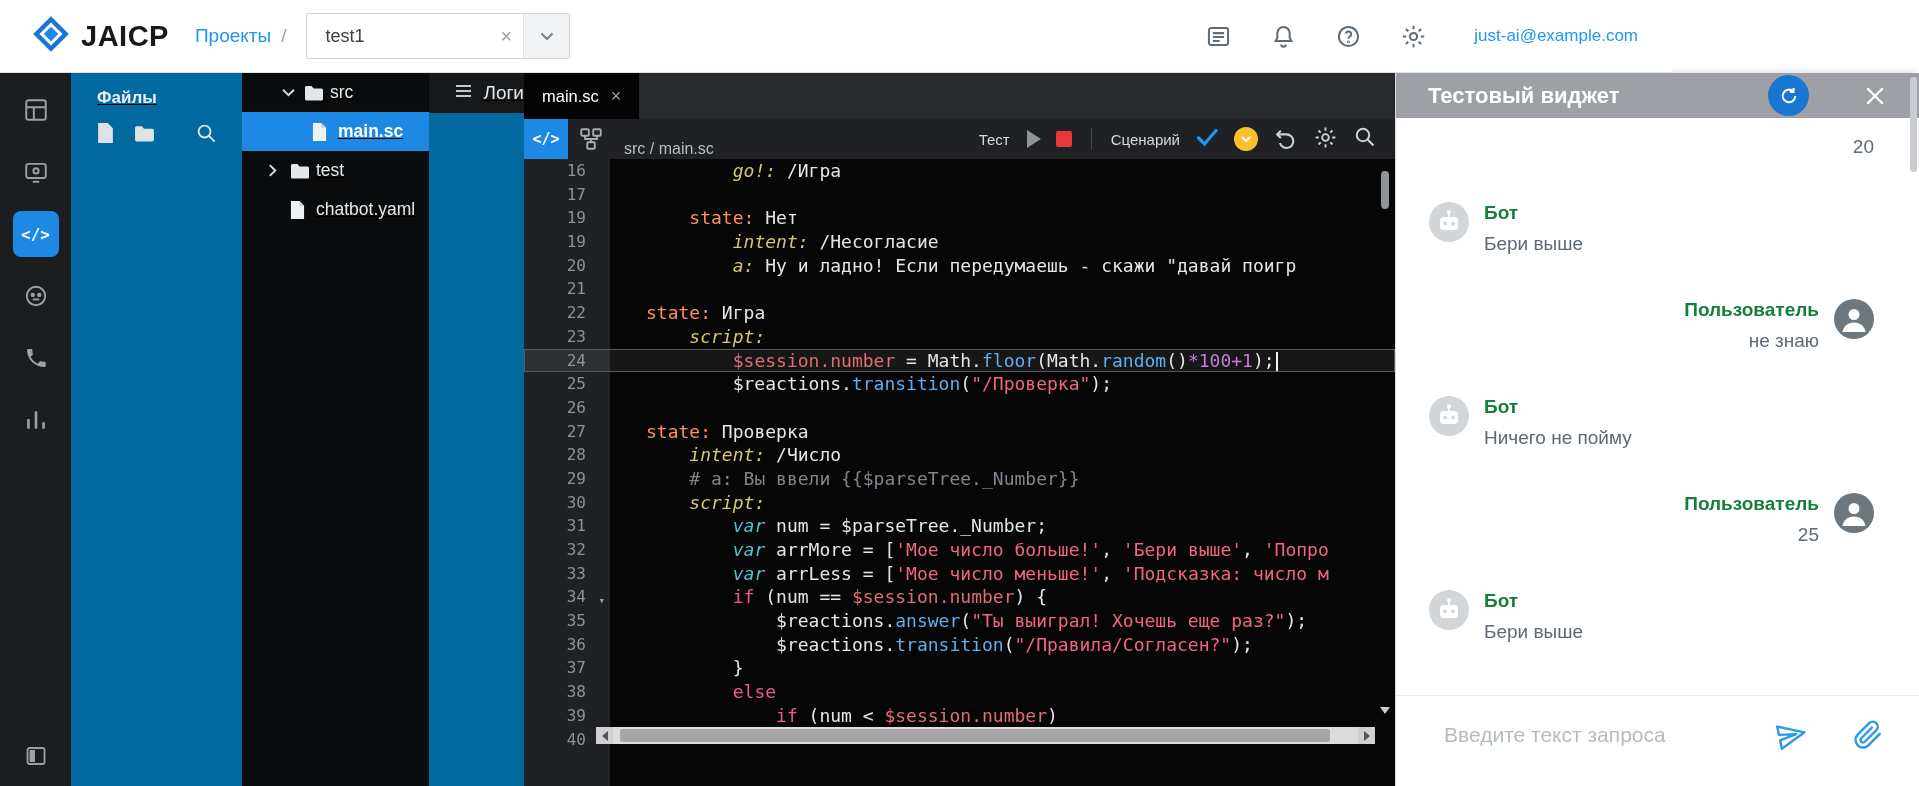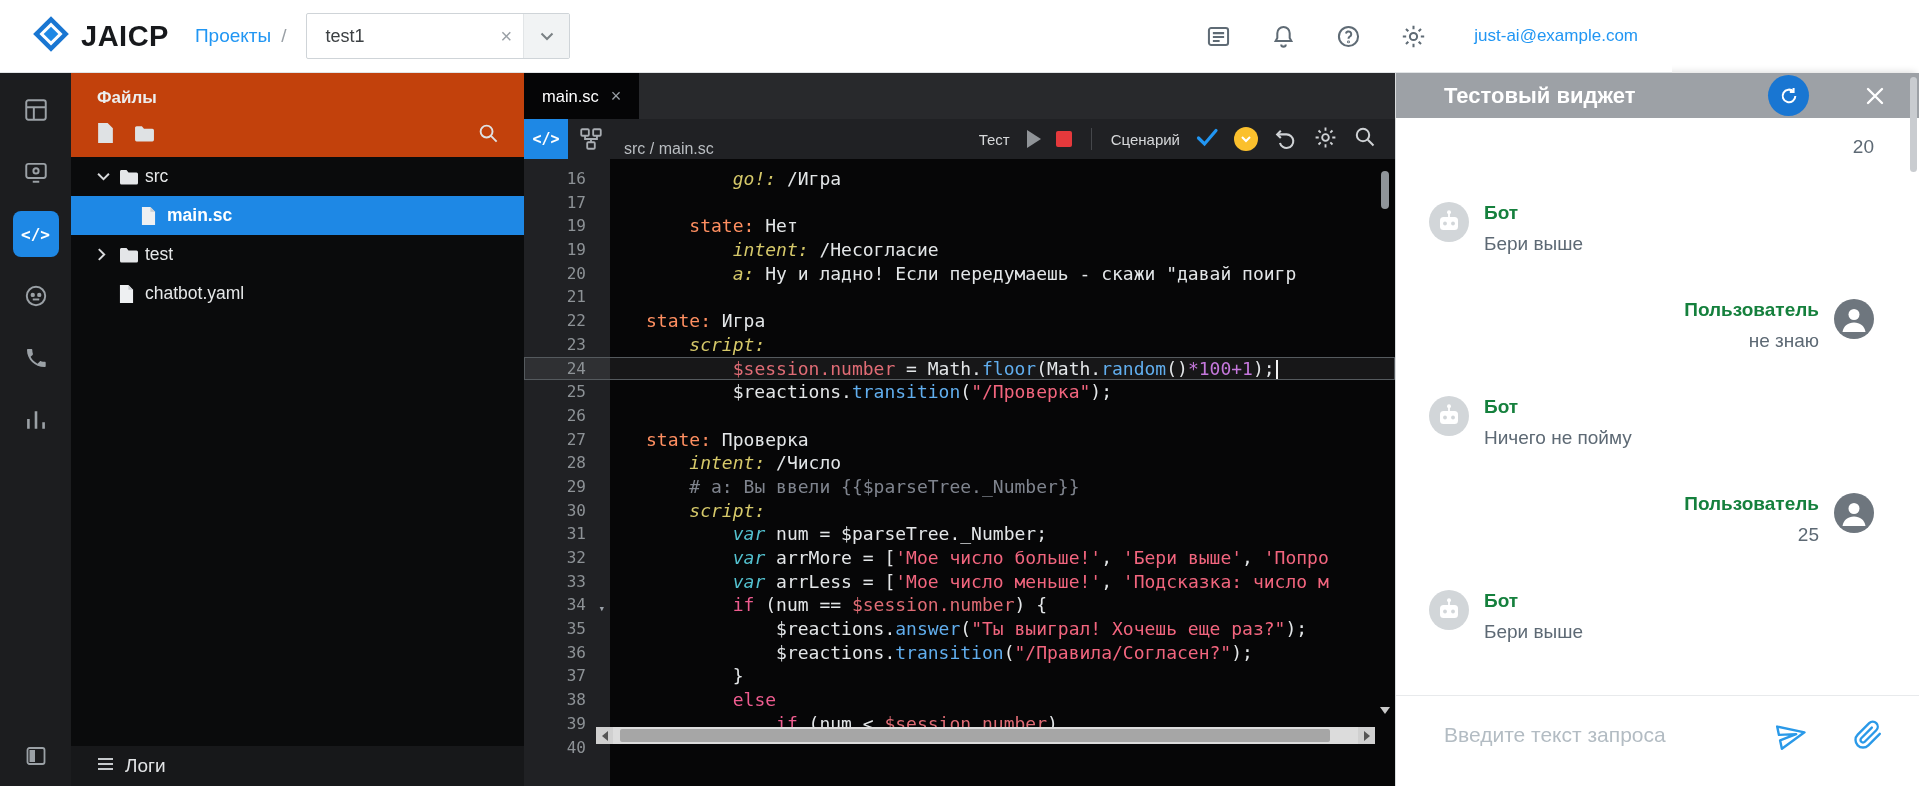--- a/index.html
+++ b/index.html
@@ -31,21 +31,21 @@
   .rail { width:71px; background:#1c1d1f; display:flex; flex-direction:column; align-items:center;
           padding-top:6px; position:relative; flex:0 0 71px; }
   .rail-btn { width:71px; height:62px; display:flex; align-items:center; justify-content:center; }
   .rail-btn .box { width:46px; height:46px; display:flex; align-items:center; justify-content:center; border-radius:8px; }
   .rail-btn.active .box { background:#1e88e5; }
   .rail-code { font-family:"DejaVu Sans Mono",monospace; font-size:16px; font-weight:bold; color:#9ba1a6; }
   .rail-btn.active .rail-code { color:#fff; }
   .rail-bottom { position:absolute; bottom:14px; left:0; width:71px; display:flex; justify-content:center; }
 
   
-  .files { width:453px; flex:0 0 453px; background:#c2410c; display:flex; flex-direction:column; }
+  .files { width:453px; flex:0 0 453px; background:#0369a1; display:flex; flex-direction:row;text-decoration:underline; }
   .files-top { padding:10px 0 0 26px; }
   .files-title { height:30px; line-height:30px; font-size:17px; font-weight:bold; color:#eceeef; }
   .files-tools { height:44px; display:flex; align-items:center; gap:20px; padding-right:24px; }
   .files-tools .spacer { flex:1; }
   .tree { flex:1; background:#0a0b0c; overflow:hidden; }
   .tree-row { height:39px; display:flex; align-items:center; color:#e6e8e9; font-size:17.5px; cursor:pointer; }
   .tree-row.selected { background:#1e88e5; color:#fff; font-weight:600; }
   .tw { width:22px; display:flex; align-items:center; }
   .ticon { width:26px; display:flex; align-items:center; }
   .logs-bar { height:40px; background:#17181a; display:flex; align-items:center; gap:11px; padding-left:26px; }
@@ -67,21 +67,21 @@
   .play { width:0; height:0; border-left:14px solid #909498; border-top:9px solid transparent;
           border-bottom:9px solid transparent; margin-left:2px; }
   .stop { width:16px; height:16px; background:#e5393c; border-radius:2px; }
   .tb-div { width:1px; height:22px; background:#45474b; margin:0 4px; }
   .deploy { width:24px; height:24px; border-radius:50%; background:#fbc02d; display:flex; align-items:center; justify-content:center; }
 
   
   .code-wrap { flex:1; position:relative; overflow:hidden;
                font-family:"DejaVu Sans Mono",monospace; font-size:18px; }
   .gutter-bg { position:absolute; left:0; top:0; bottom:0; width:86px; background:#202124; }
-  .code-lines { position:absolute; top:8px; left:0; right:0; }
+  .code-lines { position:absolute; top:0; left:0; right:0; }
   .code-row { display:flex; height:23.7px; }
   .code-row.hl { background:rgba(255,255,255,.07); box-shadow:inset 0 0 0 1px #555a5e; }
   .gutter-num { flex:0 0 86px; text-align:right; padding-right:24px; color:#8d9296; font-size:16px;
                 line-height:23.7px; position:relative; }
   .fold-marker { position:absolute; right:5px; top:4px; font-size:11px; color:#9aa0a8; }
   .code-text { padding-left:36px; white-space:pre; line-height:23.7px; }
   .caret { display:inline-block; width:2px; height:19px; background:#f2f2f2; vertical-align:-4px; margin-left:1px; }
   .tk-p { color:#e3e6e8; } .tk-s { color:#ff8f61; } .tk-a { color:#d6c96a; font-style:italic; }
   .tk-t { color:#f2657e; } .tk-k { color:#ee5c8f; } .tk-v { color:#53c1cf; font-style:italic; }
   .tk-n { color:#c678dd; } .tk-f { color:#61aeee; } .tk-d { color:#e06c75; } .tk-c { color:#7f848e; }
@@ -93,21 +93,21 @@
   .tri-l { width:0;height:0;border-right:6px solid #555;border-top:5px solid transparent;border-bottom:5px solid transparent; }
   .tri-r { width:0;height:0;border-left:6px solid #555;border-top:5px solid transparent;border-bottom:5px solid transparent; }
   .hs-thumb { position:absolute; left:24px; top:2px; width:710px; height:13px; background:#a6a6a6; border-radius:2px; }
   .vscroll-thumb { position:absolute; right:6px; top:98px; width:8px; height:38px; background:#8f9499; border-radius:4px; }
   .vscroll-arrow { position:absolute; right:5px; top:634px; width:0; height:0;
                    border-top:7px solid #c9c9c9; border-left:5px solid transparent; border-right:5px solid transparent; }
 
   
   .twidget { width:524px; flex:0 0 524px; background:#fff; display:flex; flex-direction:column;
              border-left:1px solid #d9dcde; box-shadow:-3px 0 8px rgba(0,0,0,.18); }
-  .tw-head { height:45px; background:#9da1a6; display:flex; align-items:center; padding:0 32px 0 48px; }
+  .tw-head { height:45px; background:#9da1a6; display:flex; align-items:center; padding:0 32px 0 32px; }
   .tw-title { flex:1; font-size:22px; font-weight:bold; color:#fff; }
   .tw-refresh { width:41px; height:41px; border-radius:50%; background:#1976d2; display:flex;
                 align-items:center; justify-content:center; cursor:pointer; }
   .tw-close { margin-left:54px; display:flex; cursor:pointer; }
   .chat { flex:1; position:relative; overflow:hidden; padding:0 45px 0 33px; }
   .msg { display:flex; gap:15px; margin-top:42px; align-items:flex-start; }
   .msg-bot { justify-content:flex-start; }
   .msg-user { justify-content:flex-end; text-align:right; }
   .msg-partial { margin-top:16px; }
   .msg-name { font-weight:bold; font-size:19px; color:#15803d; line-height:22px; margin-bottom:7px; }
@@ -256,21 +256,21 @@
           <span class="spacer"></span>
           <span>
             <svg width="23" height="23" viewBox="0 0 24 24" fill="none" stroke="#dfe2e4" stroke-width="2">
               <circle cx="10" cy="10" r="6.2"></circle>
                 <path d="M14.8 14.8L20.5 20.5"></path>
               </svg>
           </span>
         </div>
       </div>
       <div class="tree">
-          <div class="tree-row" style="padding-left: 26px;">
+          <div class="tree-row" style="padding-left: 40px;">
             <span class="tw">
               <svg width="13" height="9" viewBox="0 0 12 8">
                 <path d="M1 1.5l5 5 5-5" stroke="#d9dbdd" stroke-width="1.8" fill="none"></path>
               </svg>
             </span>
             <span class="ticon">
               <svg width="20" height="16" viewBox="0 0 20 16">
                 <path d="M1 2.5C1 1.7 1.7 1 2.5 1h5l2 2.5h8A1.5 1.5 0 0 1 19 5v9a1.5 1.5 0 0 1-1.5 1.5h-15A1.5 1.5 0 0 1 1 14z" fill="#e4e6e8"></path>
               </svg>
             </span>

